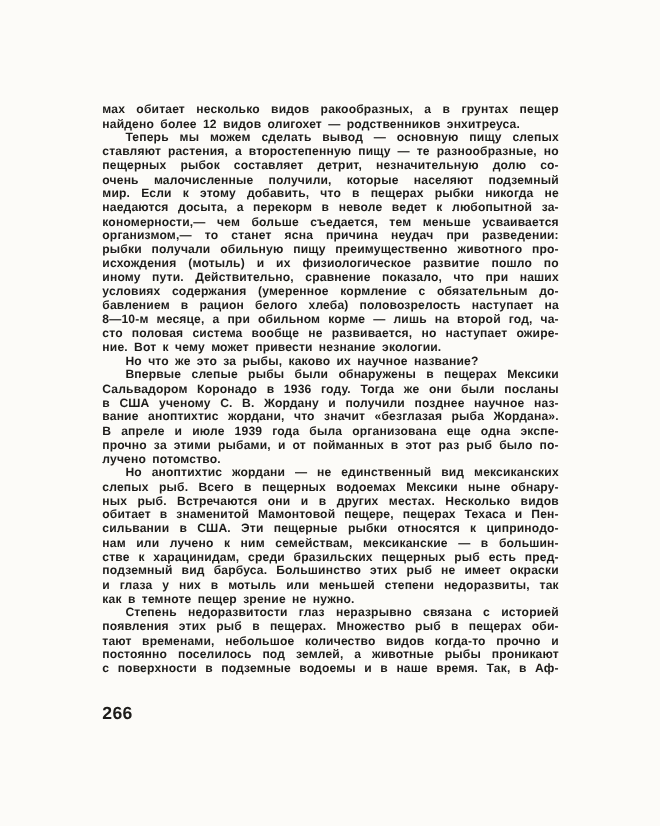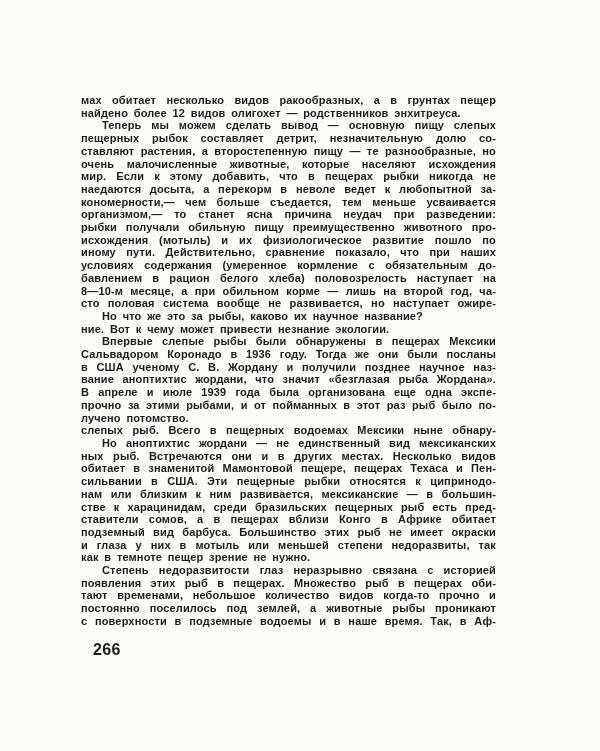--- a/index.html
+++ b/index.html
@@ -14,21 +14,21 @@
     font-family: "Liberation Sans", sans-serif;
     overflow: hidden;
   }
   .page {
     position: absolute;
     inset: 0;
     background: #fcfbf8;
   }
   .text-block {
     position: absolute;
-    left: 81px;
+    left: 93px;
     top: 94px;
     width: 415px;
     font-size: 11px;
     font-weight: bold;
     color: #1d1c1a;
     line-height: 12.7px;
     letter-spacing: 0.15px;
   }
   .line {
     text-align: justify;
@@ -56,51 +56,50 @@
   }
 </style>
 </head>
 <body>
 
 <div class="page">
   <div class="text-block">
       <div class="line">мах обитает несколько видов ракообразных, а в грунтах пещер</div>
       <div class="line endpara">найдено более 12 видов олигохет — родственников энхитреуса.</div>
       <div class="line indent">Теперь мы можем сделать вывод — основную пищу слепых</div>
+      <div class="line">ставляют растения, а второстепенную пищу — те разнообразные, но</div>
       <div class="line">пещерных рыбок составляет детрит, незначительную долю со-</div>
-      <div class="line">ставляют растения, а второстепенную пищу — те разнообразные, но</div>
-      <div class="line">очень малочисленные животные, которые населяют исхождения</div>
+      <div class="line">очень малочисленные получили, которые населяют подземный</div>
       <div class="line">мир. Если к этому добавить, что в пещерах рыбки никогда не</div>
       <div class="line">наедаются досыта, а перекорм в неволе ведет к любопытной за-</div>
       <div class="line">кономерности,— чем больше съедается, тем меньше усваивается</div>
       <div class="line">организмом,— то станет ясна причина неудач при разведении:</div>
       <div class="line">рыбки получали обильную пищу преимущественно животного про-</div>
       <div class="line">исхождения (мотыль) и их физиологическое развитие пошло по</div>
       <div class="line">иному пути. Действительно, сравнение показало, что при наших</div>
       <div class="line">условиях содержания (умеренное кормление с обязательным до-</div>
       <div class="line">бавлением в рацион белого хлеба) половозрелость наступает на</div>
       <div class="line">8—10-м месяце, а при обильном корме — лишь на второй год, ча-</div>
       <div class="line">сто половая система вообще не развивается, но наступает ожире-</div>
+      <div class="line endpara">ние. Вот к чему может привести незнание экологии.</div>
       <div class="line indent endpara">Но что же это за рыбы, каково их научное название?</div>
-      <div class="line endpara">ние. Вот к чему может привести незнание экологии.</div>
       <div class="line indent">Впервые слепые рыбы были обнаружены в пещерах Мексики</div>
       <div class="line">Сальвадором Коронадо в 1936 году. Тогда же они были посланы</div>
       <div class="line">в США ученому С. В. Жордану и получили позднее научное наз-</div>
       <div class="line">вание аноптихтис жордани, что значит «безглазая рыба Жордана».</div>
       <div class="line">В апреле и июле 1939 года была организована еще одна экспе-</div>
       <div class="line">прочно за этими рыбами, и от пойманных в этот раз рыб было по-</div>
       <div class="line endpara">лучено потомство.</div>
+      <div class="line indent">Но аноптихтис жордани — не единственный вид мексиканских</div>
       <div class="line">слепых рыб. Всего в пещерных водоемах Мексики ныне обнару-</div>
-      <div class="line indent">Но аноптихтис жордани — не единственный вид мексиканских</div>
       <div class="line">ных рыб. Встречаются они и в других местах. Несколько видов</div>
       <div class="line">обитает в знаменитой Мамонтовой пещере, пещерах Техаса и Пен-</div>
       <div class="line">сильвании в США. Эти пещерные рыбки относятся к ципринодо-</div>
-      <div class="line">нам или близким к ним развивается, мексиканские — в большин-</div>
+      <div class="line">нам или лучено к ним семействам, мексиканские — в большин-</div>
       <div class="line">стве к харацинидам, среди бразильских пещерных рыб есть пред-</div>
-      <div class="line">ставители сомов, а в пещерах вблизи Конго в Африке обитает</div>
       <div class="line">подземный вид барбуса. Большинство этих рыб не имеет окраски</div>
       <div class="line">и глаза у них в мотыль или меньшей степени недоразвиты, так</div>
       <div class="line endpara">как в темноте пещер зрение не нужно.</div>
       <div class="line indent">Степень недоразвитости глаз неразрывно связана с историей</div>
       <div class="line">появления этих рыб в пещерах. Множество рыб в пещерах оби-</div>
       <div class="line">тают временами, небольшое количество видов когда-то прочно и</div>
       <div class="line">постоянно поселилось под землей, а животные рыбы проникают</div>
       <div class="line">с поверхности в подземные водоемы и в наше время. Так, в Аф-</div>
     </div>
   <div class="page-number">266</div>

